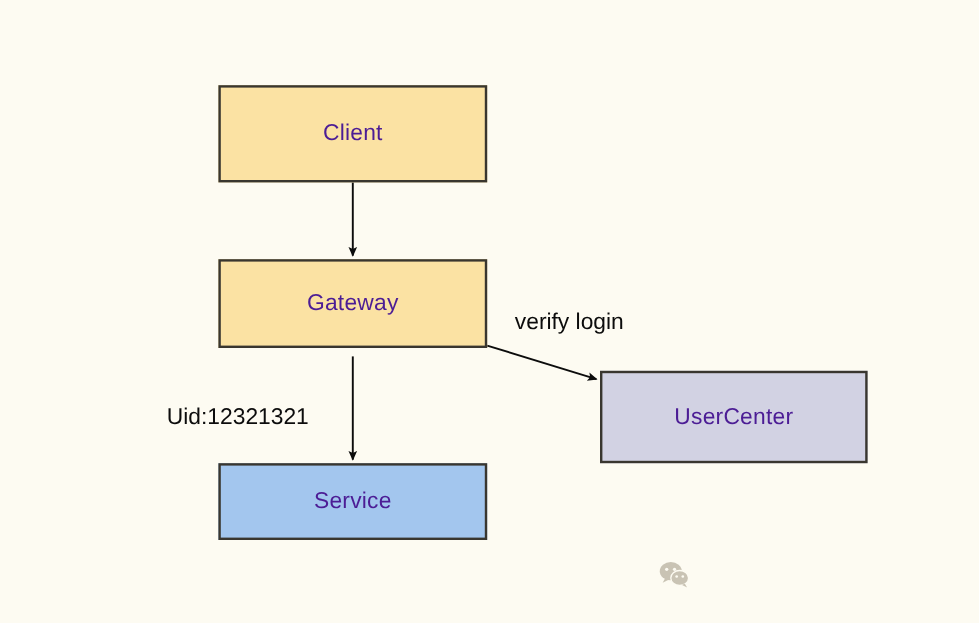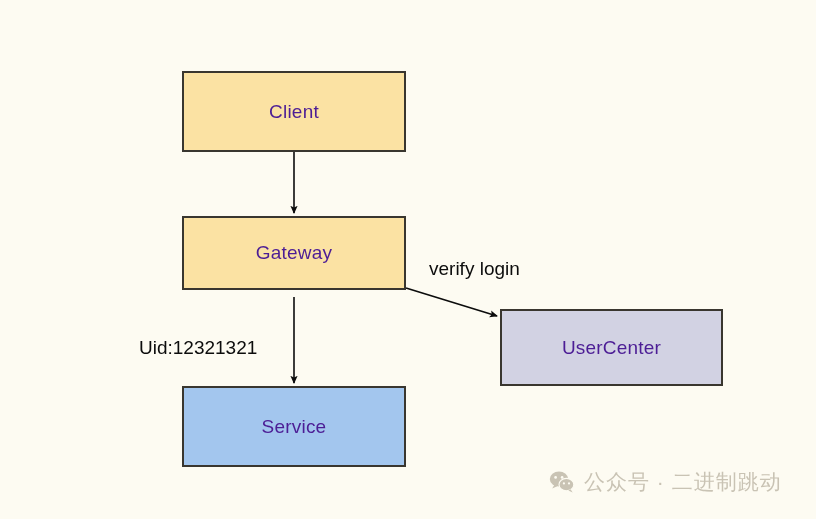--- a/index.html
+++ b/index.html
@@ -47,21 +47,21 @@
     left: 182px;
     top: 216px;
     width: 224px;
     height: 74px;
     background: #fbe2a3;
   }
   #node-service {
     left: 182px;
     top: 386px;
     width: 224px;
-    height: 81px;
+    height: 64px;
     background: #a3c6ee;
   }
   #node-usercenter {
     left: 500px;
     top: 309px;
     width: 223px;
     height: 77px;
     background: #d2d2e3;
     justify-content: center;
   }
@@ -142,14 +142,13 @@
       <ellipse cx="10" cy="8" rx="9.2" ry="7.6" fill="#c9c3b4"></ellipse>
       <path d="M5.5 13.5 L3.2 17.6 L8.2 15.2 Z" fill="#c9c3b4"></path>
       <circle cx="6.6" cy="6.4" r="1.35" fill="#fdfbf2"></circle>
       <circle cx="13.1" cy="6.4" r="1.35" fill="#fdfbf2"></circle>
       <ellipse cx="17.4" cy="13.6" rx="7.4" ry="6.2" fill="#c9c3b4" stroke="#fdfbf2" stroke-width="1.1"></ellipse>
       <path d="M21.6 18.2 L23.6 21.6 L19.4 19.6 Z" fill="#c9c3b4"></path>
       <circle cx="14.9" cy="12.4" r="1.1" fill="#fdfbf2"></circle>
       <circle cx="20.0" cy="12.4" r="1.1" fill="#fdfbf2"></circle>
     </svg>
   </span>
-  <span>公众号 · 二进制跳动</span>
 </div>
 
 </body></html>

